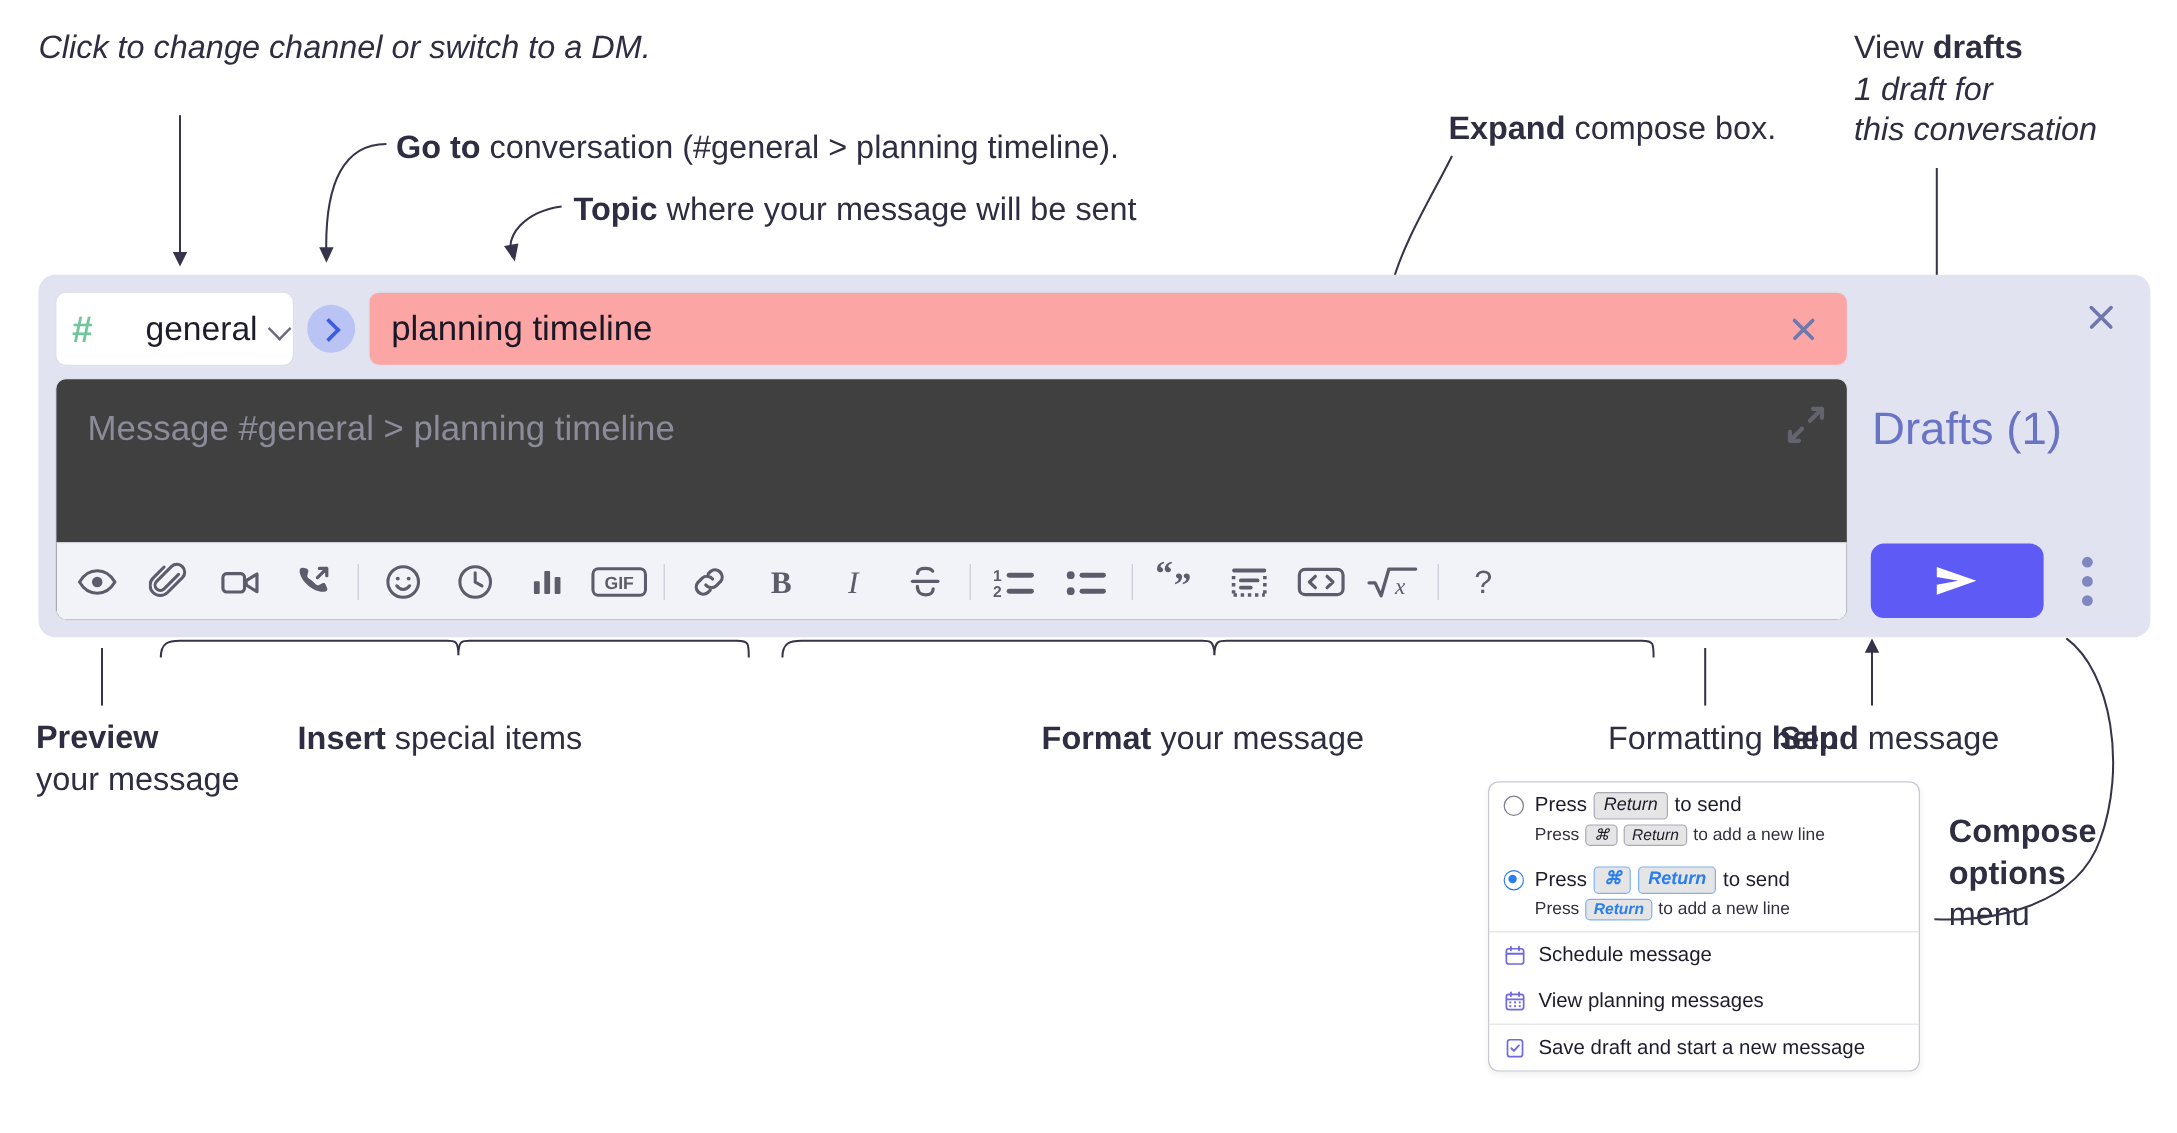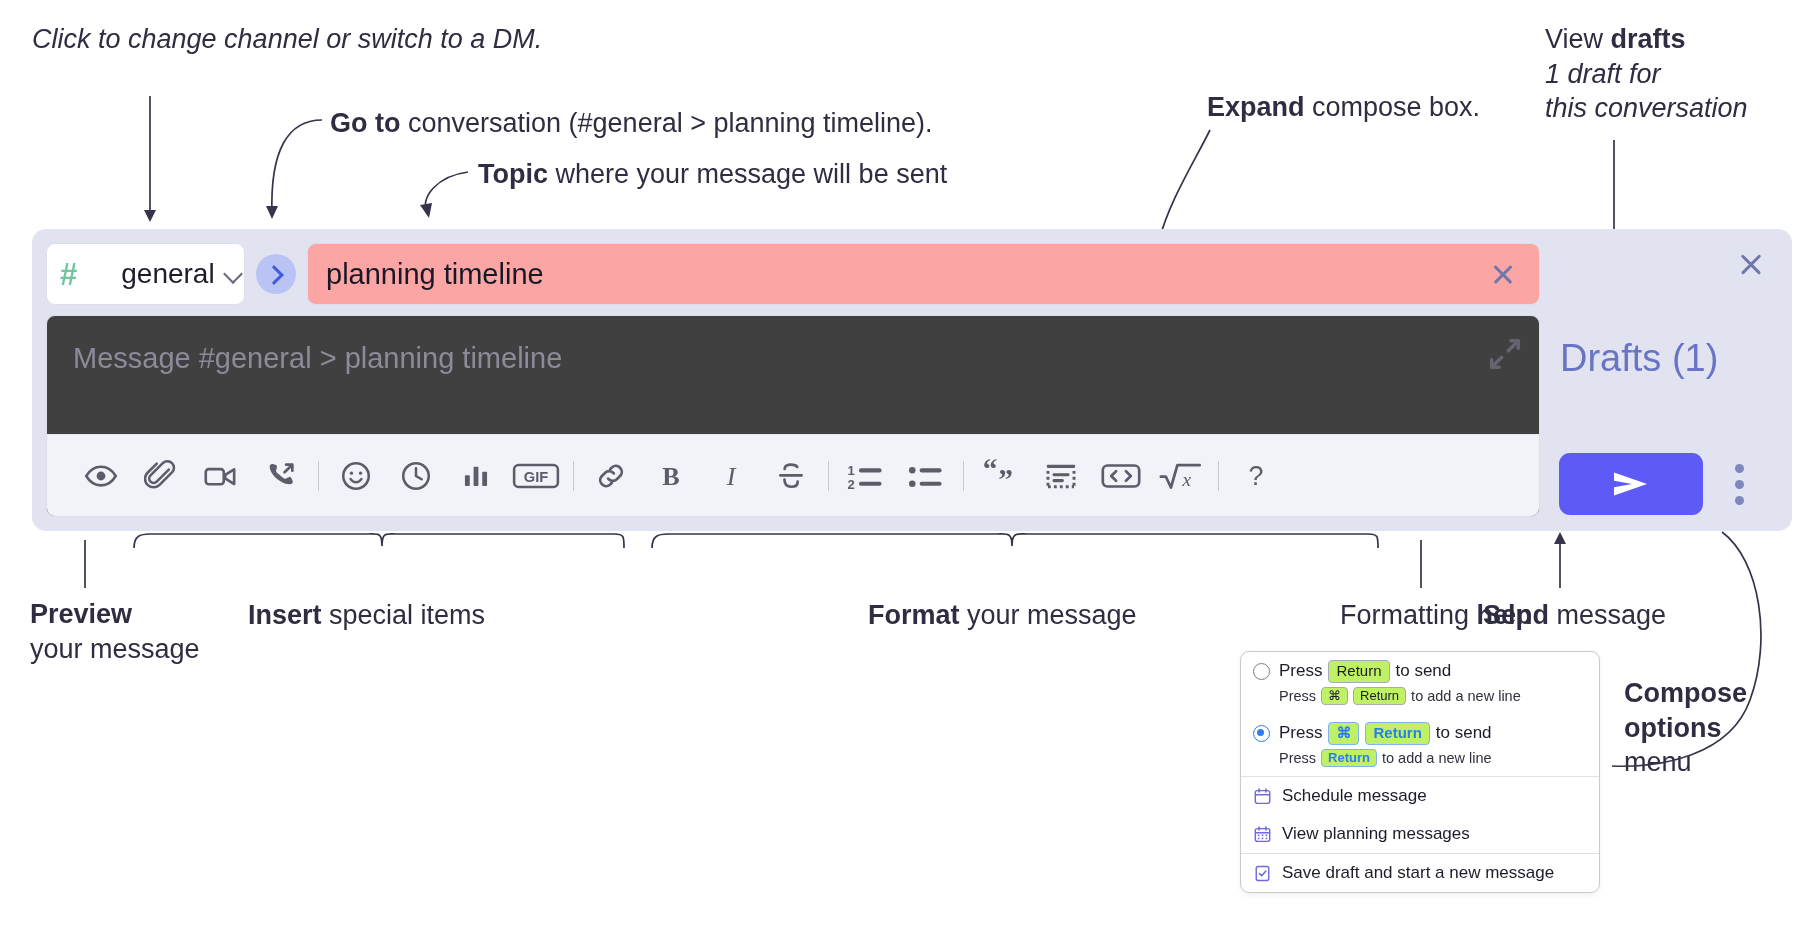--- a/index.html
+++ b/index.html
@@ -75,23 +75,23 @@
   #message-box {
     position:absolute; left:0; top:72px; width:1494px; height:202px;
     background:#404040; border:1px solid #dcdeea; border-radius:9px; overflow:hidden;
   }
   #message-placeholder {
     position:absolute; left:26px; top:26px; font-size:29px; color:#8b8b99;
   }
   #expand-button { position:absolute; right:14px; top:18px; width:40px; height:40px; cursor:pointer; }
 
   #toolbar {
-    position:absolute; left:0; right:0; bottom:0; height:82px;
+    position:absolute; left:0; right:0; bottom:0; height:64px;
     background:#f2f3f8; border-top:1px solid #e6e7ef;
-    display:flex; align-items:center; padding-left:28px; gap:0;
+    display:flex; align-items:center; padding-left:8px; gap:0;
   }
   .tbtn {
     width:52px; height:52px; display:flex; align-items:center; justify-content:center;
     cursor:pointer; color:#5c5c6b; flex:0 0 auto;
   }
   .tsep { width:1px; height:30px; background:#c9cad6; margin:0 11px; flex:0 0 auto; }
   .tbtn.gap { margin-left:8px; }
 
   
   #drafts-link {
@@ -116,21 +116,21 @@
   .menu-radio-row { display:flex; align-items:center; padding:8px 12px 2px 12px; gap:9px; }
   .radio { width:17px; height:17px; border-radius:50%; border:1.8px solid #7d7d8d; flex:0 0 auto; position:relative; }
   .radio.on { border-color:#2a7ef0; }
   .radio.on::after {
     content:""; position:absolute; left:3px; top:3px; width:7px; height:7px; border-radius:50%; background:#2a7ef0;
   }
   .mr-text { font-size:17px; color:#1d1c2b; display:flex; align-items:center; gap:6px; white-space:nowrap; }
   .menu-sub { display:flex; align-items:center; gap:5px; padding:2px 12px 9px 38px; font-size:14.5px; color:#30303f; white-space:nowrap; }
   .key {
     display:inline-block; border:1px solid #a9a9b6; border-radius:4px;
-    padding:1px 7px; font-size:15px; color:#1d1c2b; background:#bef264; line-height:1.25;
+    padding:1px 7px; font-size:15px; color:#1d1c2b; background:#e5e5e5; line-height:1.25;font-style:italic;
   }
   .key.sm { font-size:13px; padding:0px 6px; }
   .key.blue { border-color:#7fb1f5; color:#2a7ef0; font-weight:600; }
   .menu-div { height:1px; background:#e0e0e7; }
   .menu-item { display:flex; align-items:center; gap:10px; padding:9px 12px; font-size:17px; color:#1d1c2b; cursor:pointer; white-space:nowrap; }
   .mi-icon { width:19px; height:19px; color:#6f6ae0; flex:0 0 auto; display:flex; align-items:center; justify-content:center; }
 </style>
 </head>
 <body>
 

